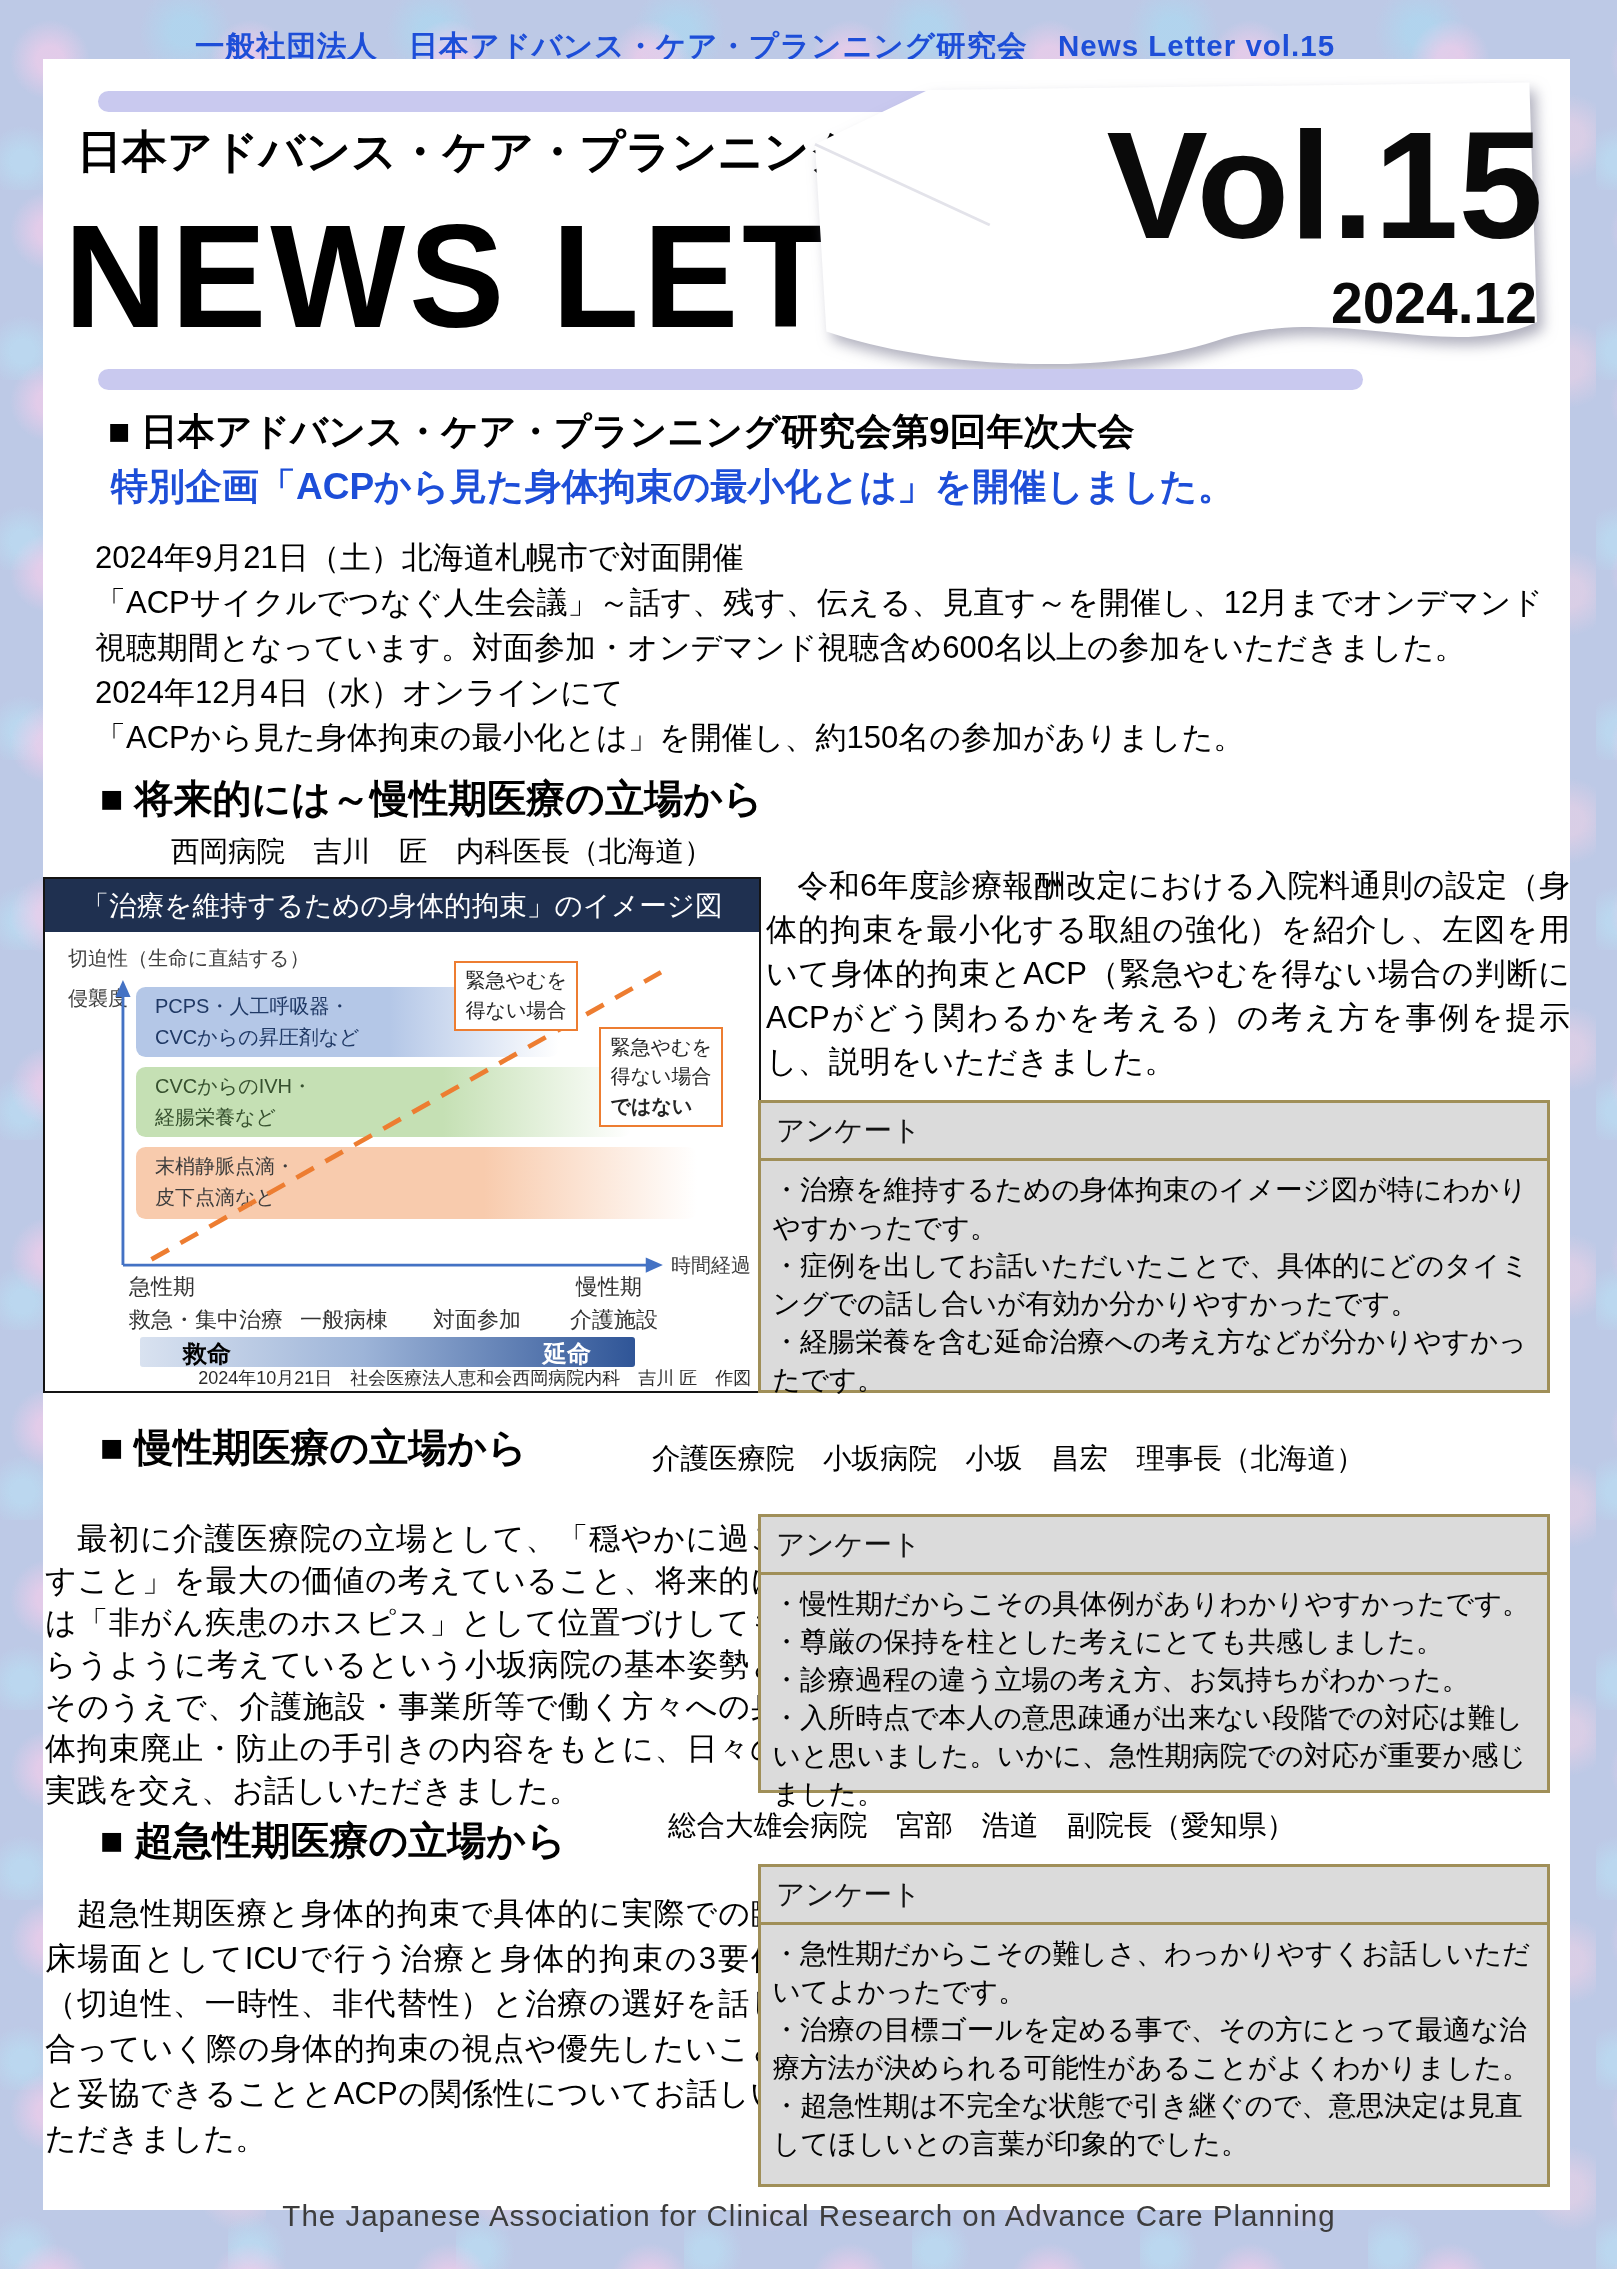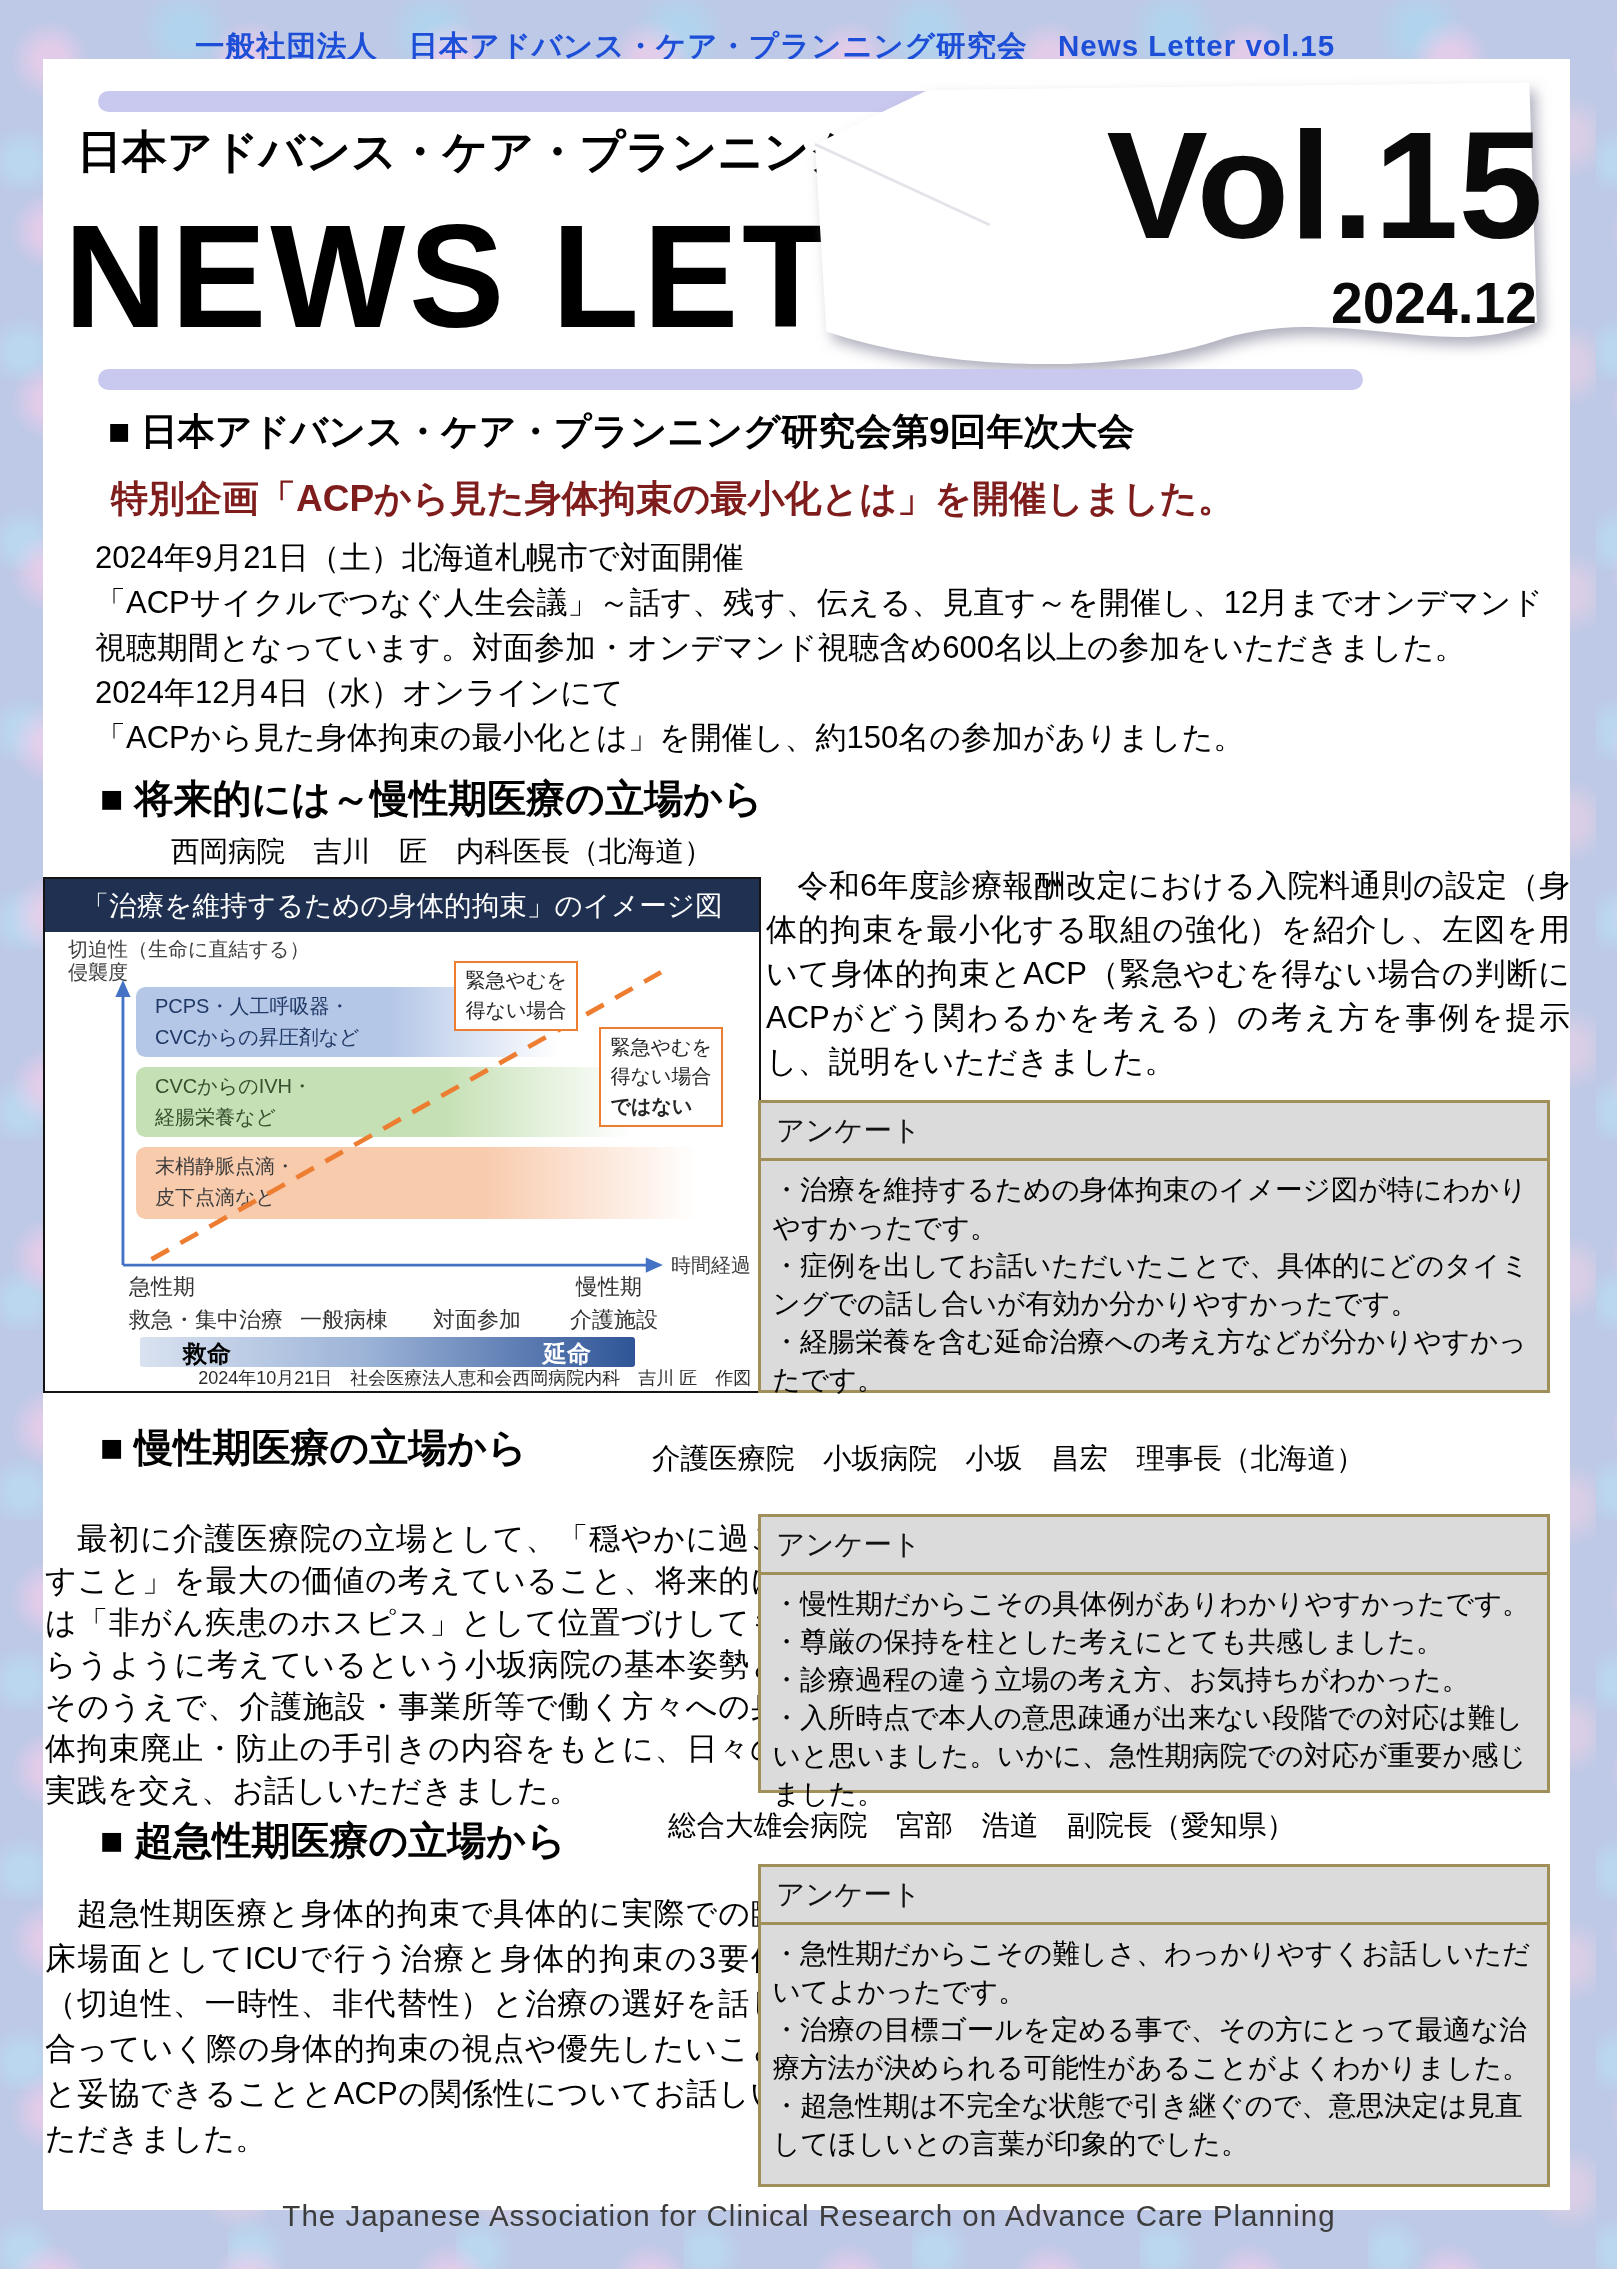--- a/index.html
+++ b/index.html
@@ -33,21 +33,21 @@
   .news-title {
     position:absolute; left:21px; top:145px; font-size:143px; font-weight:bold; color:#000;
     letter-spacing:3.8px; line-height:1; transform:scale(1,1.02); transform-origin:left top;
   }
   .badge { position:absolute; left:766px; top:14.3px; width:751px; height:304px; }
   .badge svg { position:absolute; left:0; top:0; filter:drop-shadow(6.7px 8.6px 6.7px rgba(110,110,135,.55)); }
   .badge .vol { position:absolute; right:17px; top:36px; font-size:152px; font-weight:bold; color:#0a0a0a; line-height:1; }
   .badge .issue { position:absolute; right:23px; top:202px; font-size:57px; font-weight:bold; color:#0a0a0a; line-height:1; }
 
   .headline1 { position:absolute; left:65px; top:348px; font-size:37px; font-weight:bold; color:#000; }
-  .headline2 { position:absolute; left:68px; top:403px; font-size:37px; font-weight:bold; color:#7f1d1d;margin-top:12px; }
+  .headline2 { position:absolute; left:68px; top:403px; font-size:37px; font-weight:bold; color:#1d4ed8; }
   .lead-body { position:absolute; left:52px; top:476px; width:1469px; font-size:31px; line-height:45px; color:#000; }
 
   .sec-title { position:absolute; font-size:39px; font-weight:bold; color:#000; }
   .sec-speaker { position:absolute; font-size:28.5px; color:#000;text-align:center; }
   .sec1-title { left:57px; top:713px; }
   .sec1-speaker { left:128px; top:774px; }
   .sec2-title { left:57px; top:1362px; }
   .sec2-speaker { left:609px; top:1381px; }
   .sec3-title { left:57px; top:1755px; }
   .sec3-speaker { left:625px; top:1748px; }
@@ -65,21 +65,21 @@
   .survey .s-body { padding:9.5px 11.4px 7.6px 11.4px; }
   .survey .s-item { font-size:27.6px; line-height:38px; color:#000; }
   .survey1 { top:1041px; height:293px; }
   .survey2 { top:1455px; height:279px; }
   .survey3 { top:1805px; height:323px; }
 
   
   .figure { position:absolute; left:0; top:818px; width:718px; height:516px; border:2.9px solid #141414; background:#fff; }
   .fig-title { height:53px; background:#1f3050; color:#fff; font-size:27.6px; line-height:53px; text-align:center; }
   .fig-body { position:relative; width:712px; height:457px; }
-  .fig-ylab { position:absolute; left:23px; top:5.7px; font-size:20px; line-height:23px; color:#404040; }
+  .fig-ylab { position:absolute; left:23px; top:5.7px; font-size:20px; line-height:40px; color:#404040; }
   .fig-svg { position:absolute; left:0; top:0; }
   .band { position:absolute; left:91px; border-radius:9.5px; }
   .band .txt { padding:3.8px 0 0 19px; font-size:20px; line-height:31px; }
   .band1 { top:55px; width:423px; height:70px; background:linear-gradient(90deg,#b4c7e7 0%,#b4c7e7 60%,rgba(180,199,231,0) 100%); }
   .band1 .txt { color:#1f3864; }
   .band2 { top:135px; width:495px; height:70px; background:linear-gradient(90deg,#c5e0b4 0%,#c5e0b4 62%,rgba(197,224,180,0) 100%); }
   .band2 .txt { color:#36502e; }
   .band3 { top:215px; width:561px; height:72px; background:linear-gradient(90deg,#f8cbad 0%,#f8cbad 62%,rgba(248,203,173,0) 100%); }
   .band3 .txt { color:#3c3c3c; }
   .callout {

